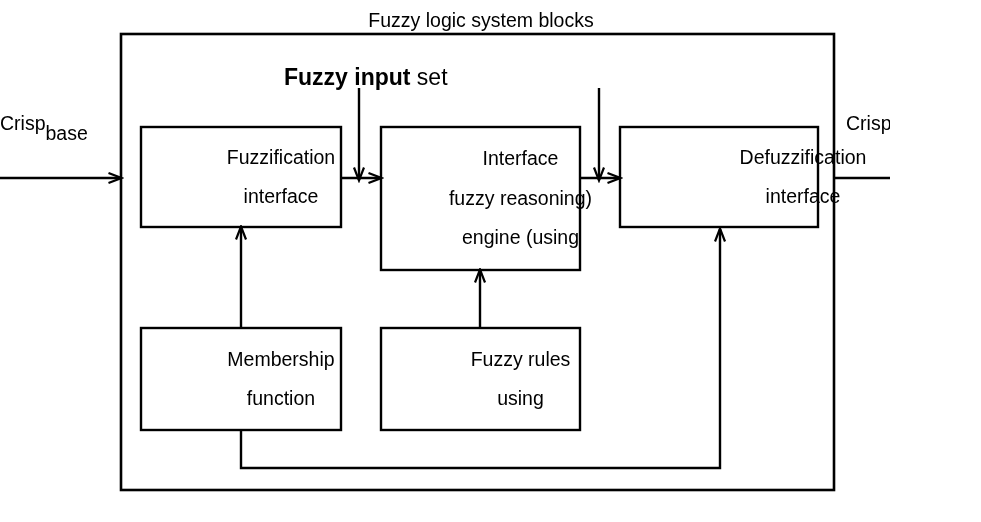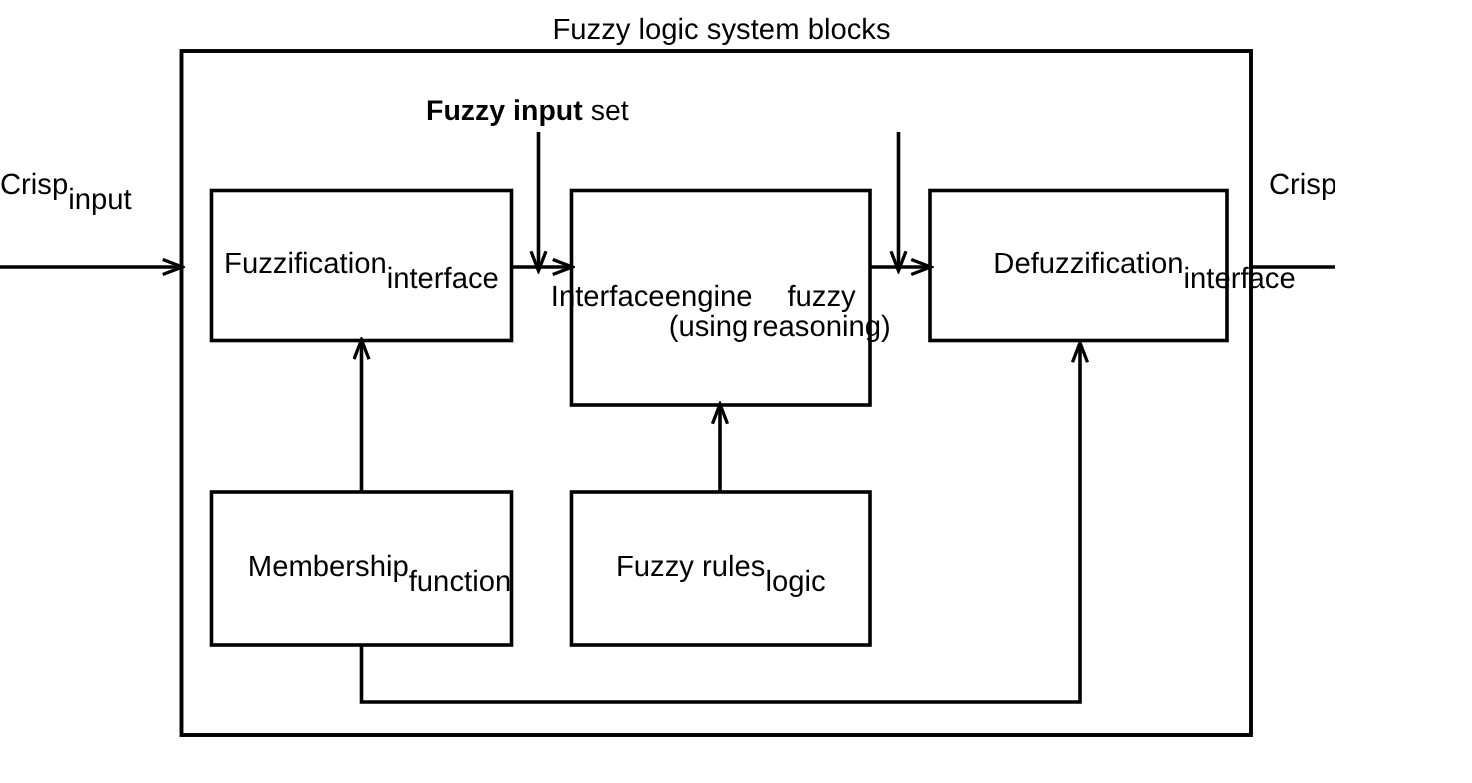--- a/index.html
+++ b/index.html
@@ -21,26 +21,27 @@
   svg.layer {
     position: absolute;
     left: 0;
     top: 0;
     width: 981px;
     height: 522px;
   }
   .box-label {
     position: absolute;
     display: flex;
-    flex-direction: row;
+    flex-direction: column;
     align-items: center;
     justify-content: center;
     text-align: center;
     font-size: 19.5px;
     line-height: 1.0;
+    margin-left: 40px;
   }
   .box-label .line {
     display: block;
   }
   .box-label .line + .line {
     margin-top: 20px;
   }
   .side-label {
     position: absolute;
     display: flex;
@@ -48,21 +49,21 @@
     align-items: center;
     text-align: center;
     font-size: 19.5px;
     line-height: 1.0;
   }
   .side-label .line + .line {
     margin-top: 20px;
   }
   .setlabel {
     position: absolute;
-    font-size: 19px;
+    font-size: 23px;
     white-space: pre;
   }
   .setlabel b {
     font-weight: bold;
   }
   .title {
     position: absolute;
     font-size: 19.5px;
     white-space: pre;
     text-align: center;
@@ -107,47 +108,47 @@
     <polyline points="241,430 241,468 720,468 720,229" fill="none" stroke="#000" stroke-width="2.4" marker-end="url(#arrowOpen)"></polyline>
   </svg>
 
   <div class="title" style="left:281px; top:9px; width:400px;">Fuzzy logic system blocks</div>
 
   <div class="setlabel" style="left:284px; top:64px;"><b>Fuzzy input</b><span> set</span></div>
 
 
   <div class="side-label" style="left:0px; top:104px; width:118px;">
     <span class="line">Crisp</span>
-    <span class="line">input</span>
+    <span class="line">base</span>
   </div>
 
   <div class="side-label" style="left:846px; top:104px; width:125px;">
     <span class="line">Crisp</span>
     <span class="line">system</span>
   </div>
 
   <div class="box-label" style="left:141px; top:127px; width:200px; height:100px;">
     <span class="line">Fuzzification</span>
     <span class="line">interface</span>
   </div>
 
   <div class="box-label" style="left:381px; top:127px; width:199px; height:143px;">
     <span class="line">Interface</span>
+    <span class="line">fuzzy reasoning)</span>
     <span class="line">engine (using</span>
-    <span class="line">fuzzy reasoning)</span>
   </div>
 
   <div class="box-label" style="left:620px; top:127px; width:198px; height:100px;padding-left:44px;">
     <span class="line">Defuzzification</span>
     <span class="line">interface</span>
   </div>
 
-  <div class="box-label" style="left:153px; top:328px; width:200px; height:102px;">
+  <div class="box-label" style="left:141px; top:328px; width:200px; height:102px;">
     <span class="line">Membership</span>
     <span class="line">function</span>
   </div>
 
   <div class="box-label" style="left:381px; top:328px; width:199px; height:102px;">
     <span class="line">Fuzzy rules</span>
-    <span class="line">logic</span>
+    <span class="line">using</span>
   </div>
 
 </div>
 
 </body></html>

